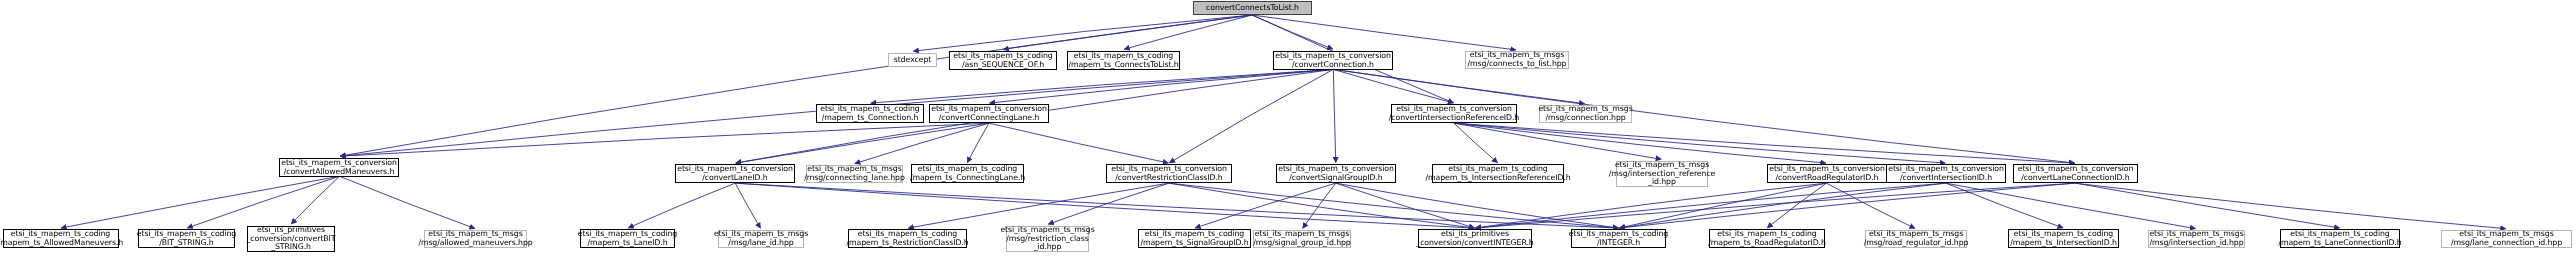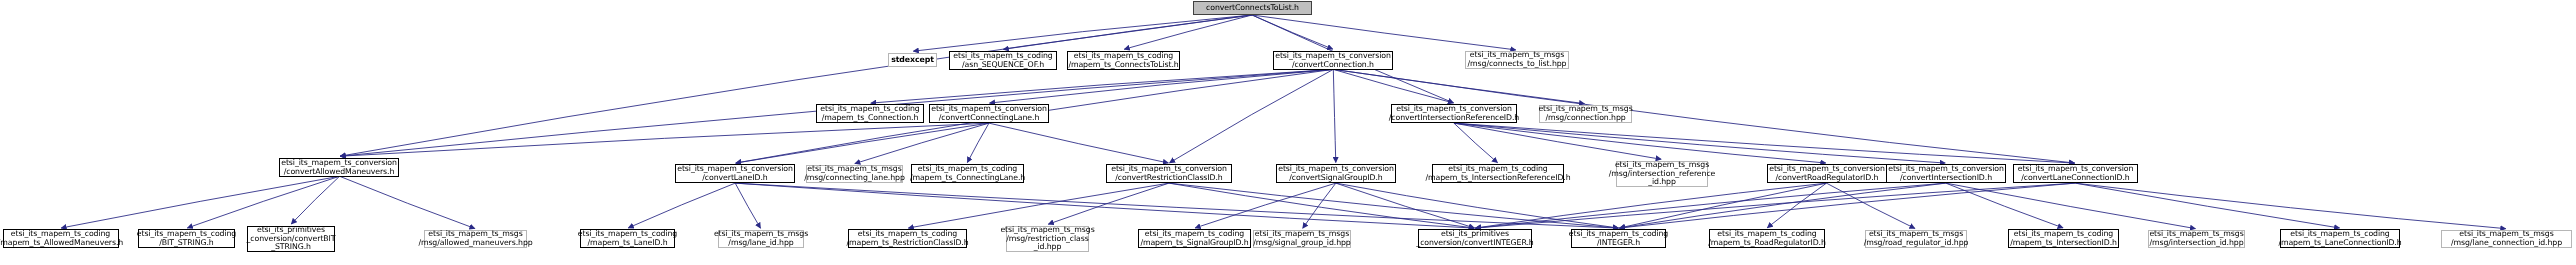--- a/index.html
+++ b/index.html
@@ -97,21 +97,21 @@
         <path d="M 3320 293 Q 3665 335.34 4009.0055499658665 365.89479006885256" fill="none" stroke="#2a2a86" stroke-width="1.4" marker-end="url(#arrow)"></path>
         <path d="M 3320 293 Q 2839.75 323.24 2360.497202212774 364.9252487669758" fill="none" stroke="#2a2a86" stroke-width="1.4" marker-end="url(#arrow)"></path>
         <path d="M 3320 293 Q 2955 323.24 2590.9951712498305 364.9018461233044" fill="none" stroke="#2a2a86" stroke-width="1.4" marker-end="url(#arrow)"></path>
         <path d="M 2133 111 Q 2726.5 198 3319.007890186995 260.8746280775478" fill="none" stroke="#2a2a86" stroke-width="1.4" marker-end="url(#arrow)"></path>
         <path d="M 2326 197 Q 2823 234.12 3319.0020663764076 260.93574672846086" fill="none" stroke="#2a2a86" stroke-width="1.4" marker-end="url(#arrow)"></path>
         <path d="M 1582 197 Q 1726 230.92000000000002 1869.023812939816 260.78306954218135" fill="none" stroke="#2a2a86" stroke-width="1.4" marker-end="url(#arrow)"></path>
       </g>
   </svg>
   <div id="node-layer">
       <div class="node root" style="left: 1193px; top: 1.3px; width: 119px; height: 13.8px;">convertConnectsToList.h</div>
-      <div class="node light" style="left: 888px; top: 53px; width: 49px; height: 13.8px; font-weight: bold;">stdexcept</div>
+      <div class="node light" style="left: 888px; top: 53px; width: 49px; height: 13.8px;">stdexcept</div>
       <div class="node solid" style="left: 949px; top: 51px; width: 108px; height: 19px;">etsi_its_mapem_ts_coding
 /asn_SEQUENCE_OF.h</div>
       <div class="node solid" style="left: 1067px; top: 51px; width: 113px; height: 19px;">etsi_its_mapem_ts_coding
 /mapem_ts_ConnectsToList.h</div>
       <div class="node solid" style="left: 1273px; top: 51px; width: 120px; height: 19px;">etsi_its_mapem_ts_conversion
 /convertConnection.h</div>
       <div class="node light" style="left: 1465px; top: 51px; width: 104px; height: 17.5px;">etsi_its_mapem_ts_msgs
 /msg/connects_to_list.hpp</div>
       <div class="node solid" style="left: 816px; top: 104px; width: 108px; height: 19px;">etsi_its_mapem_ts_coding
 /mapem_ts_Connection.h</div>

